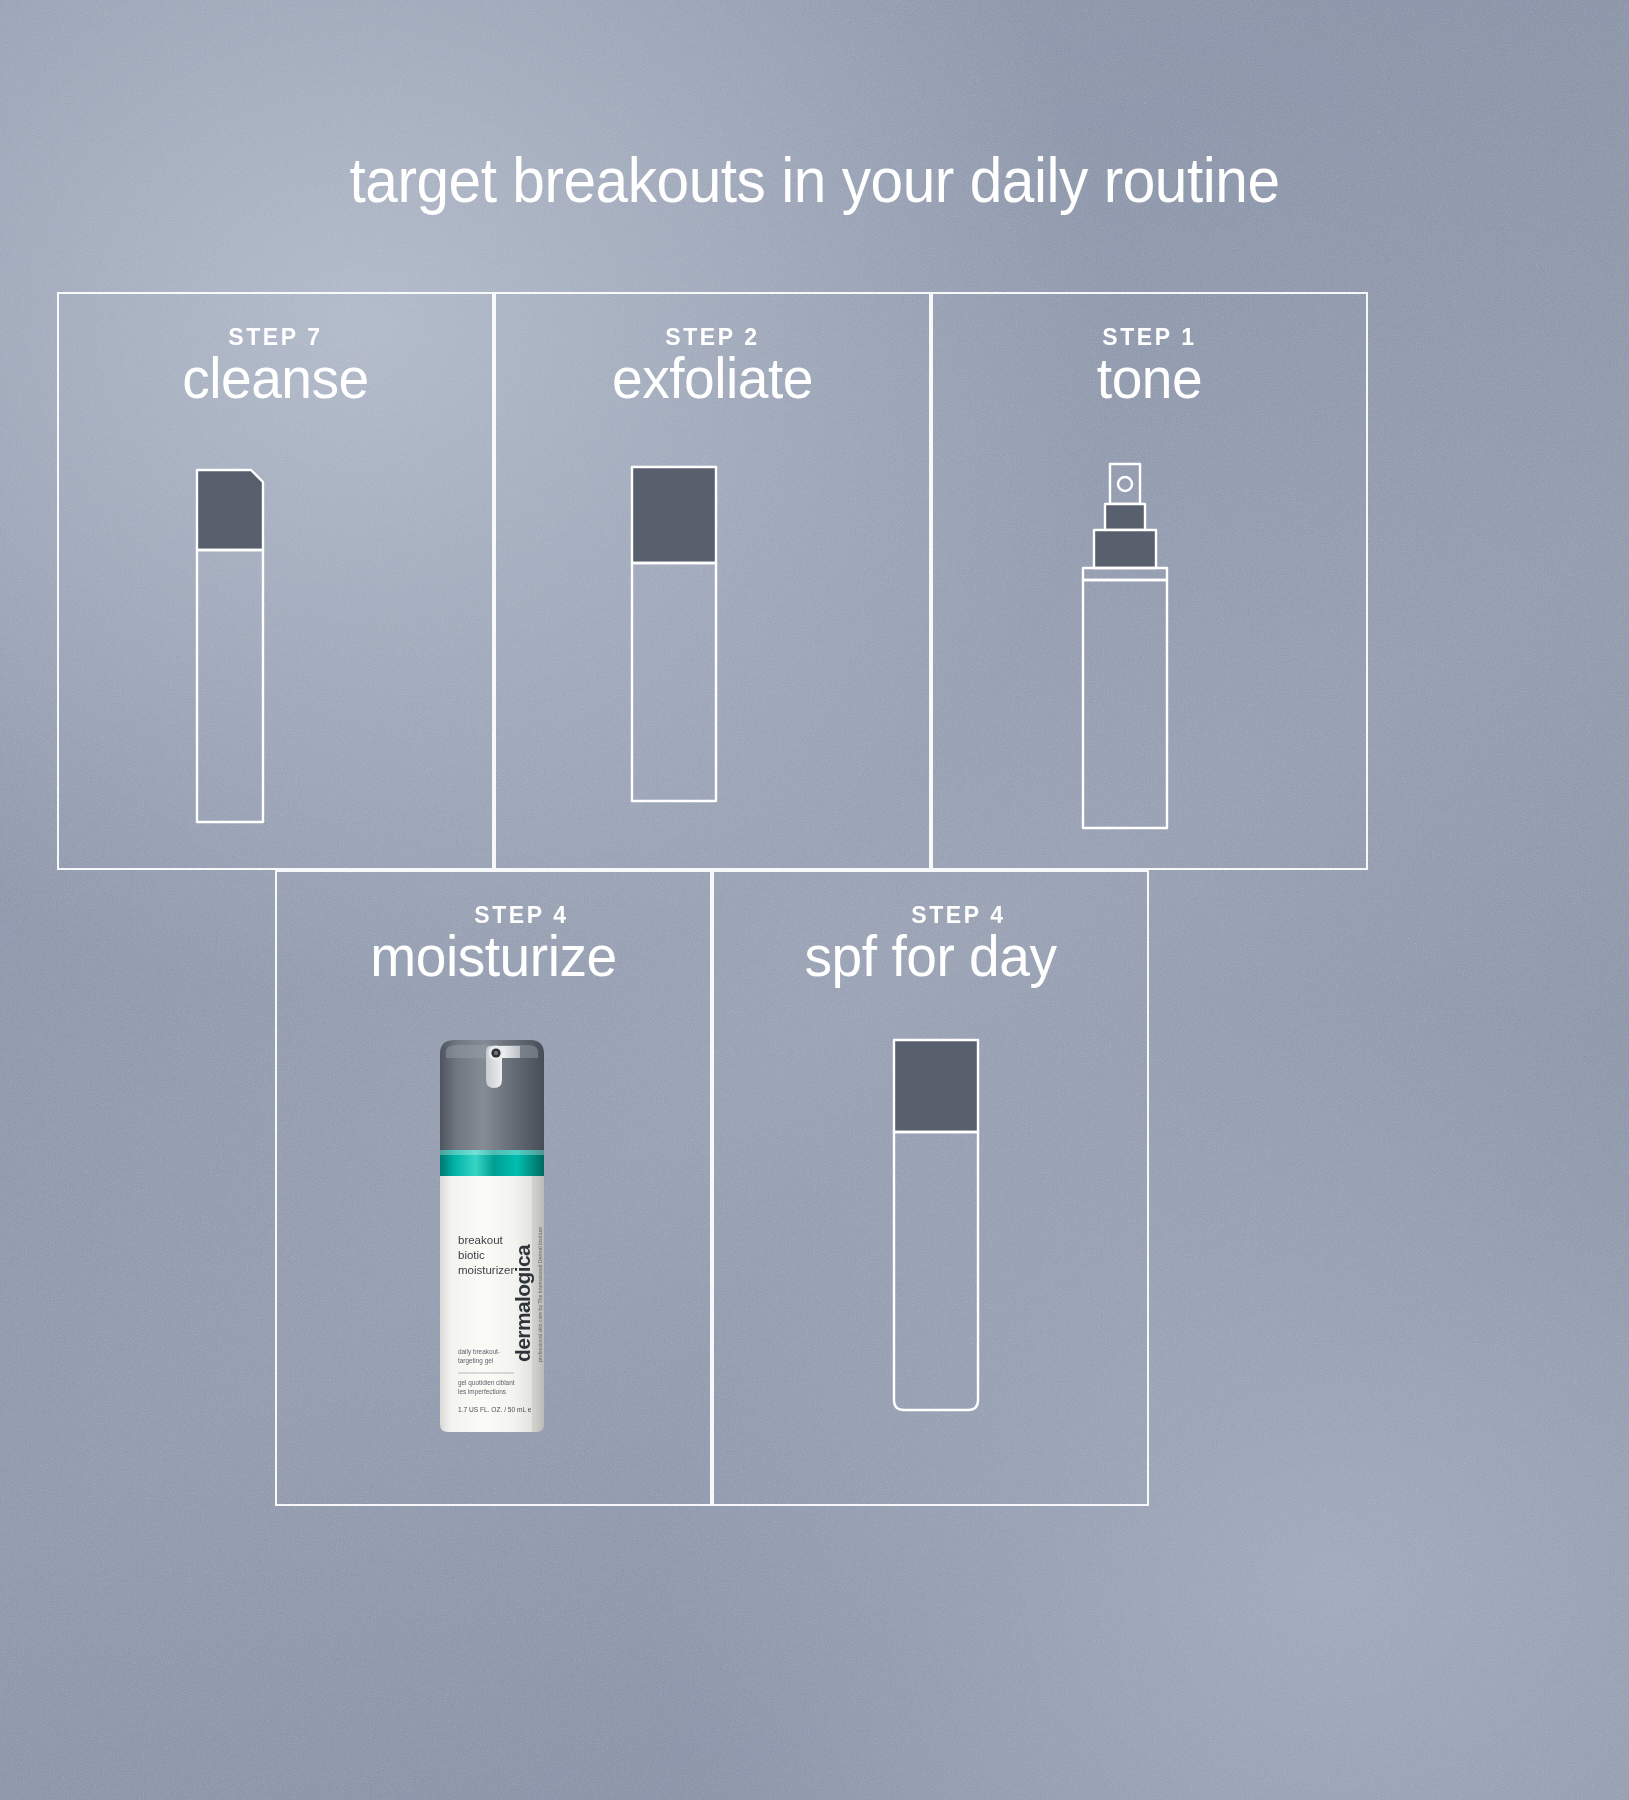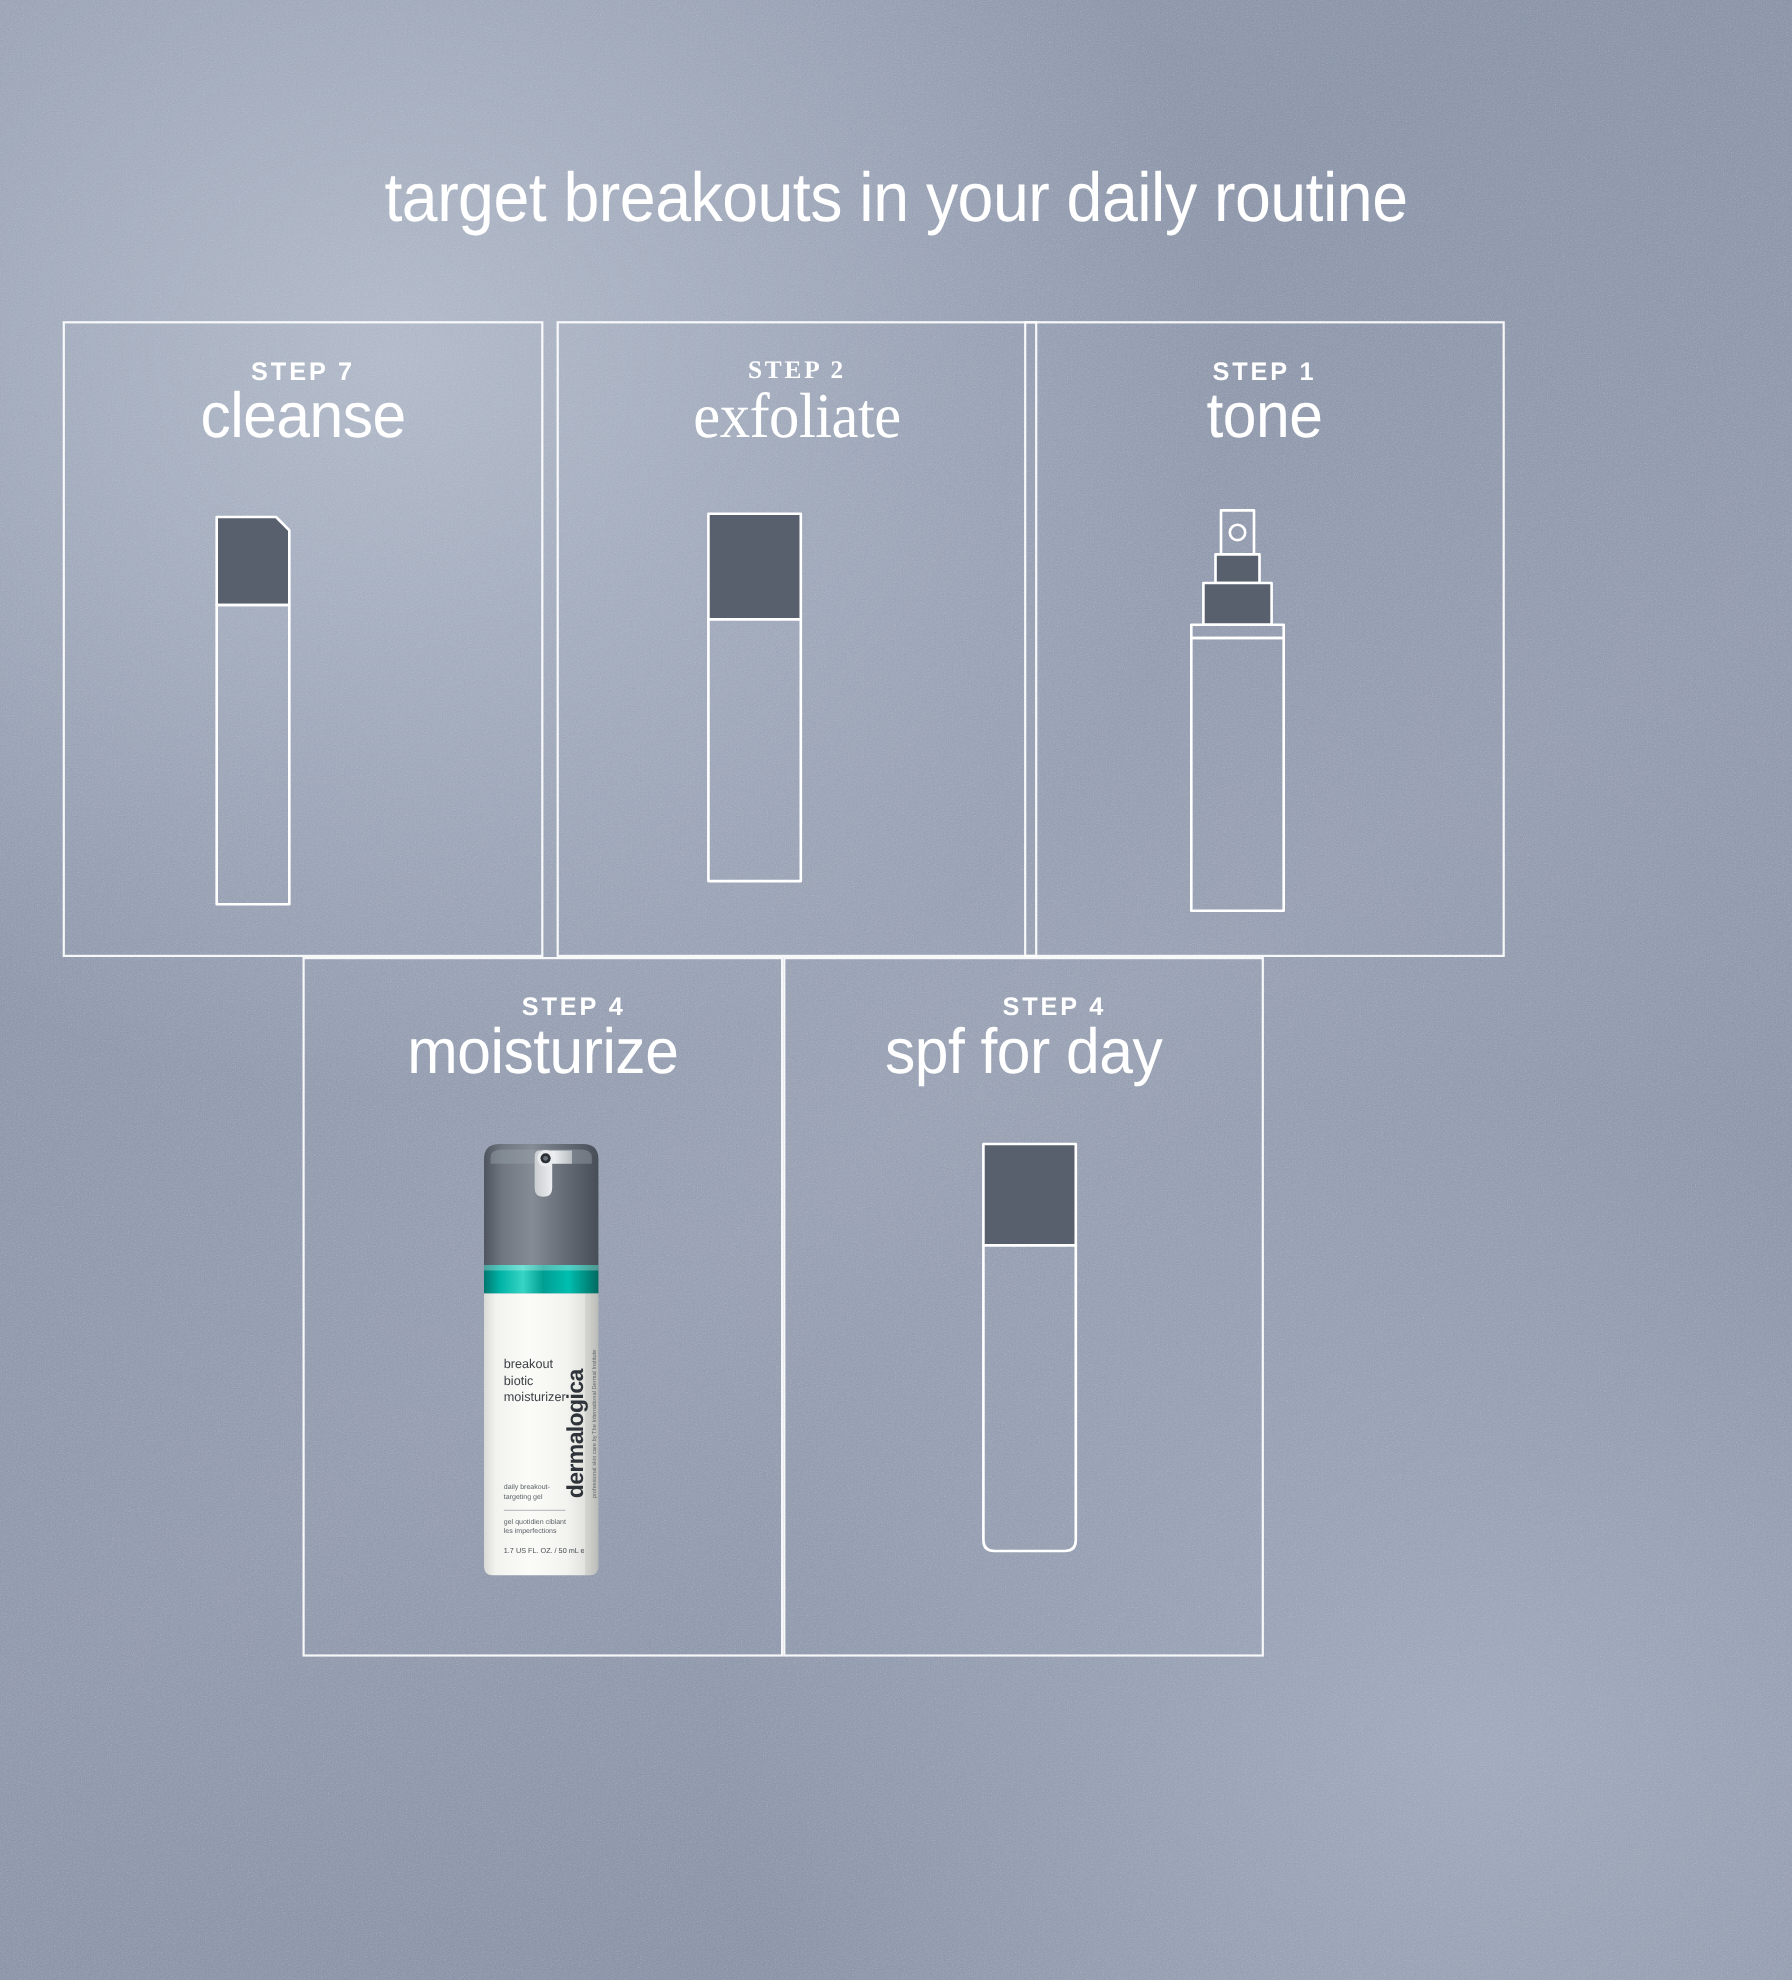--- a/index.html
+++ b/index.html
@@ -63,21 +63,21 @@
     top:52px;
     font-size:58px;
     font-weight:300;
     letter-spacing:-0.5px;
     transform:scaleX(0.95);
     white-space:nowrap;
   }
 
   
   #panel-1 { left:57px;   top:292px;  width:437px; height:578px; }
-  #panel-2 { left:506px;  top:292px;  width:437px; height:578px;font-family:Liberation Serif, serif; }
+  #panel-2 { left:494px;  top:292px;  width:437px; height:578px; }
   #panel-3 { left:931px;  top:292px;  width:437px; height:578px; }
   #panel-4 { left:275px;  top:870px;  width:437px; height:636px; }
   #panel-5 { left:712px;  top:870px;  width:437px; height:636px; }
 
   
   #panel-1 .step-kicker, #panel-2 .step-kicker, #panel-3 .step-kicker { top:30px; }
   #panel-1 .step-name,   #panel-2 .step-name,   #panel-3 .step-name   { top:50px; }
   #panel-4 .step-kicker, #panel-5 .step-kicker { top:30px;margin-left:28px; }
   #panel-4 .step-name,   #panel-5 .step-name   { top:50px; }
 

